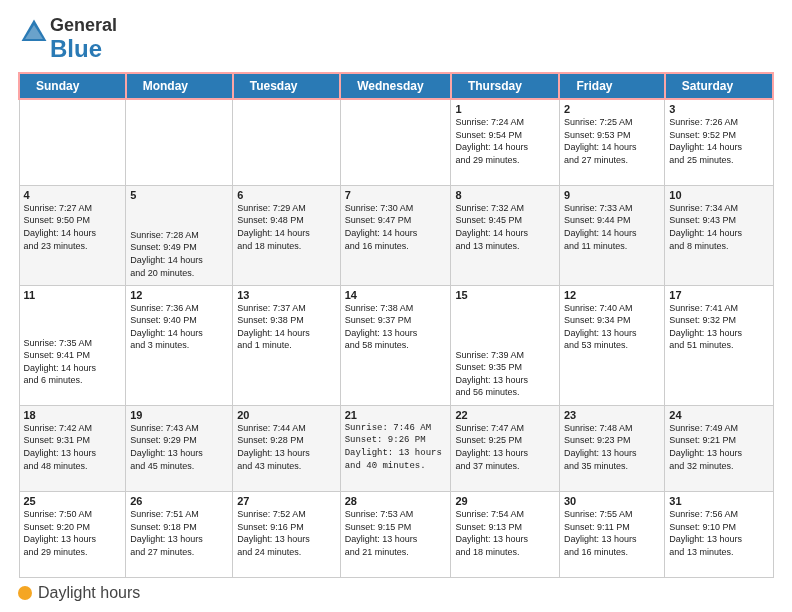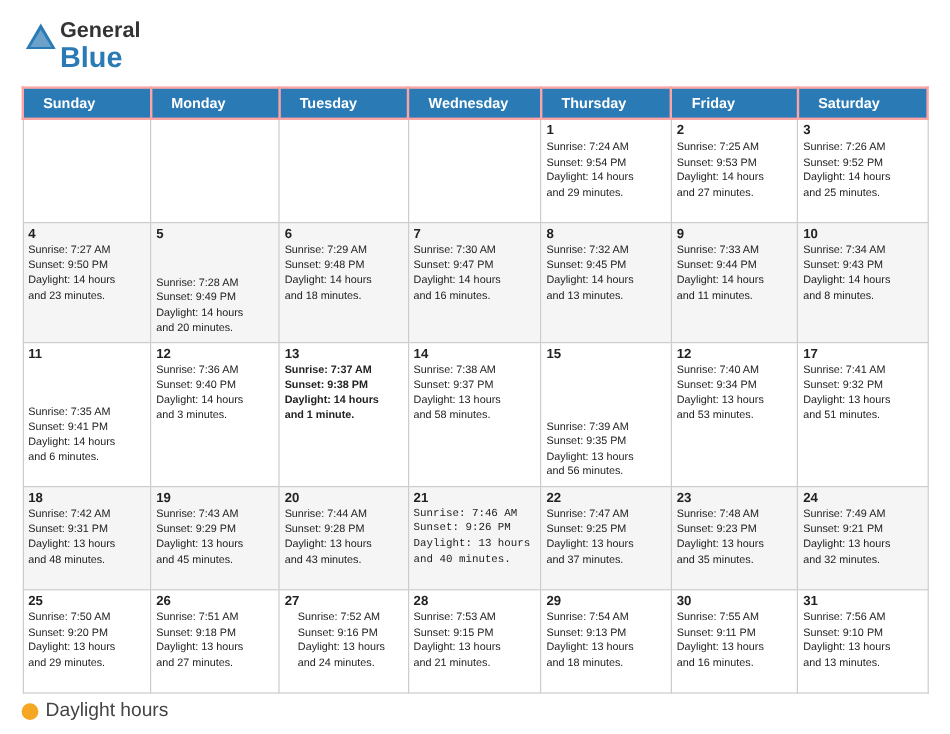--- a/index.html
+++ b/index.html
@@ -237,21 +237,21 @@
           </td>
           <td>
             <span class="day-number">12</span>
             <div class="day-info" style="white-space: pre-line;">Sunrise: 7:36 AM
 Sunset: 9:40 PM
 Daylight: 14 hours
 and 3 minutes.</div>
           </td>
           <td>
             <span class="day-number">13</span>
-            <div class="day-info" style="white-space: pre-line; font-weight: bold;">Sunrise: 7:37 AM
+            <div class="day-info" style="white-space: pre-line;">Sunrise: 7:37 AM
 Sunset: 9:38 PM
 Daylight: 14 hours
 and 1 minute.</div>
           </td>
           <td>
             <span class="day-number">14</span>
             <div class="day-info" style="white-space: pre-line;">Sunrise: 7:38 AM
 Sunset: 9:37 PM
 Daylight: 13 hours
 and 58 minutes.</div>
@@ -339,21 +339,21 @@
           </td>
           <td>
             <span class="day-number">26</span>
             <div class="day-info" style="white-space: pre-line;">Sunrise: 7:51 AM
 Sunset: 9:18 PM
 Daylight: 13 hours
 and 27 minutes.</div>
           </td>
           <td>
             <span class="day-number">27</span>
-            <div class="day-info" style="white-space: pre-line; margin-left: 11px;">Sunrise: 7:52 AM
+            <div class="day-info" style="white-space: pre-line;">Sunrise: 7:52 AM
 Sunset: 9:16 PM
 Daylight: 13 hours
 and 24 minutes.</div>
           </td>
           <td>
             <span class="day-number">28</span>
             <div class="day-info" style="white-space: pre-line;">Sunrise: 7:53 AM
 Sunset: 9:15 PM
 Daylight: 13 hours
 and 21 minutes.</div>

